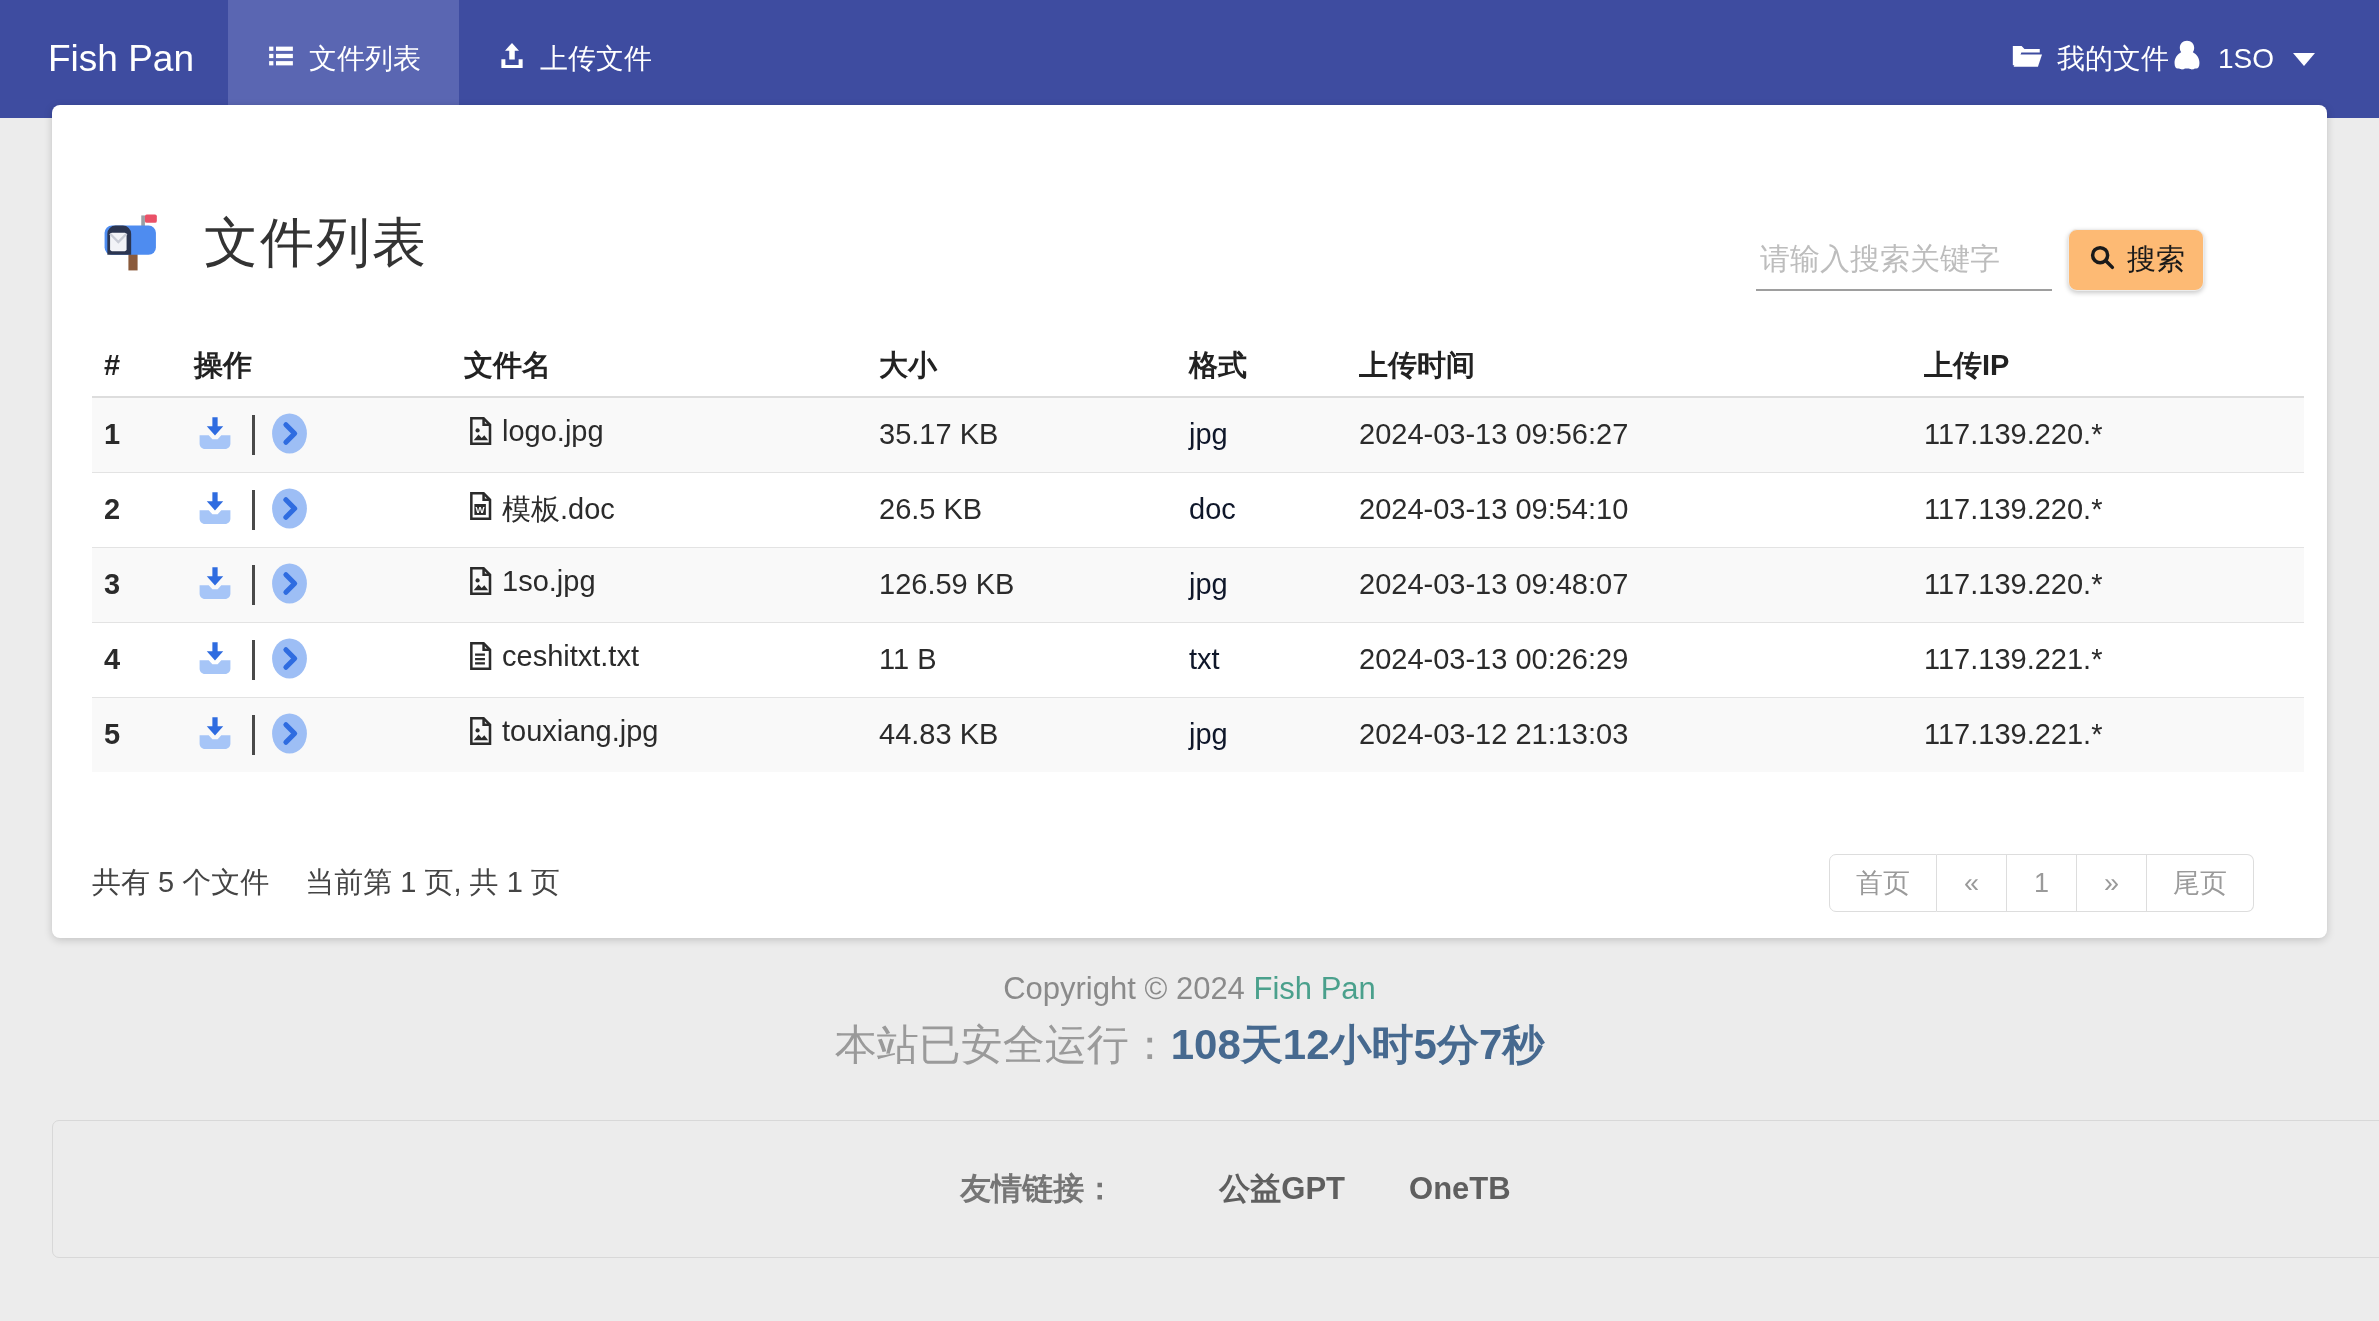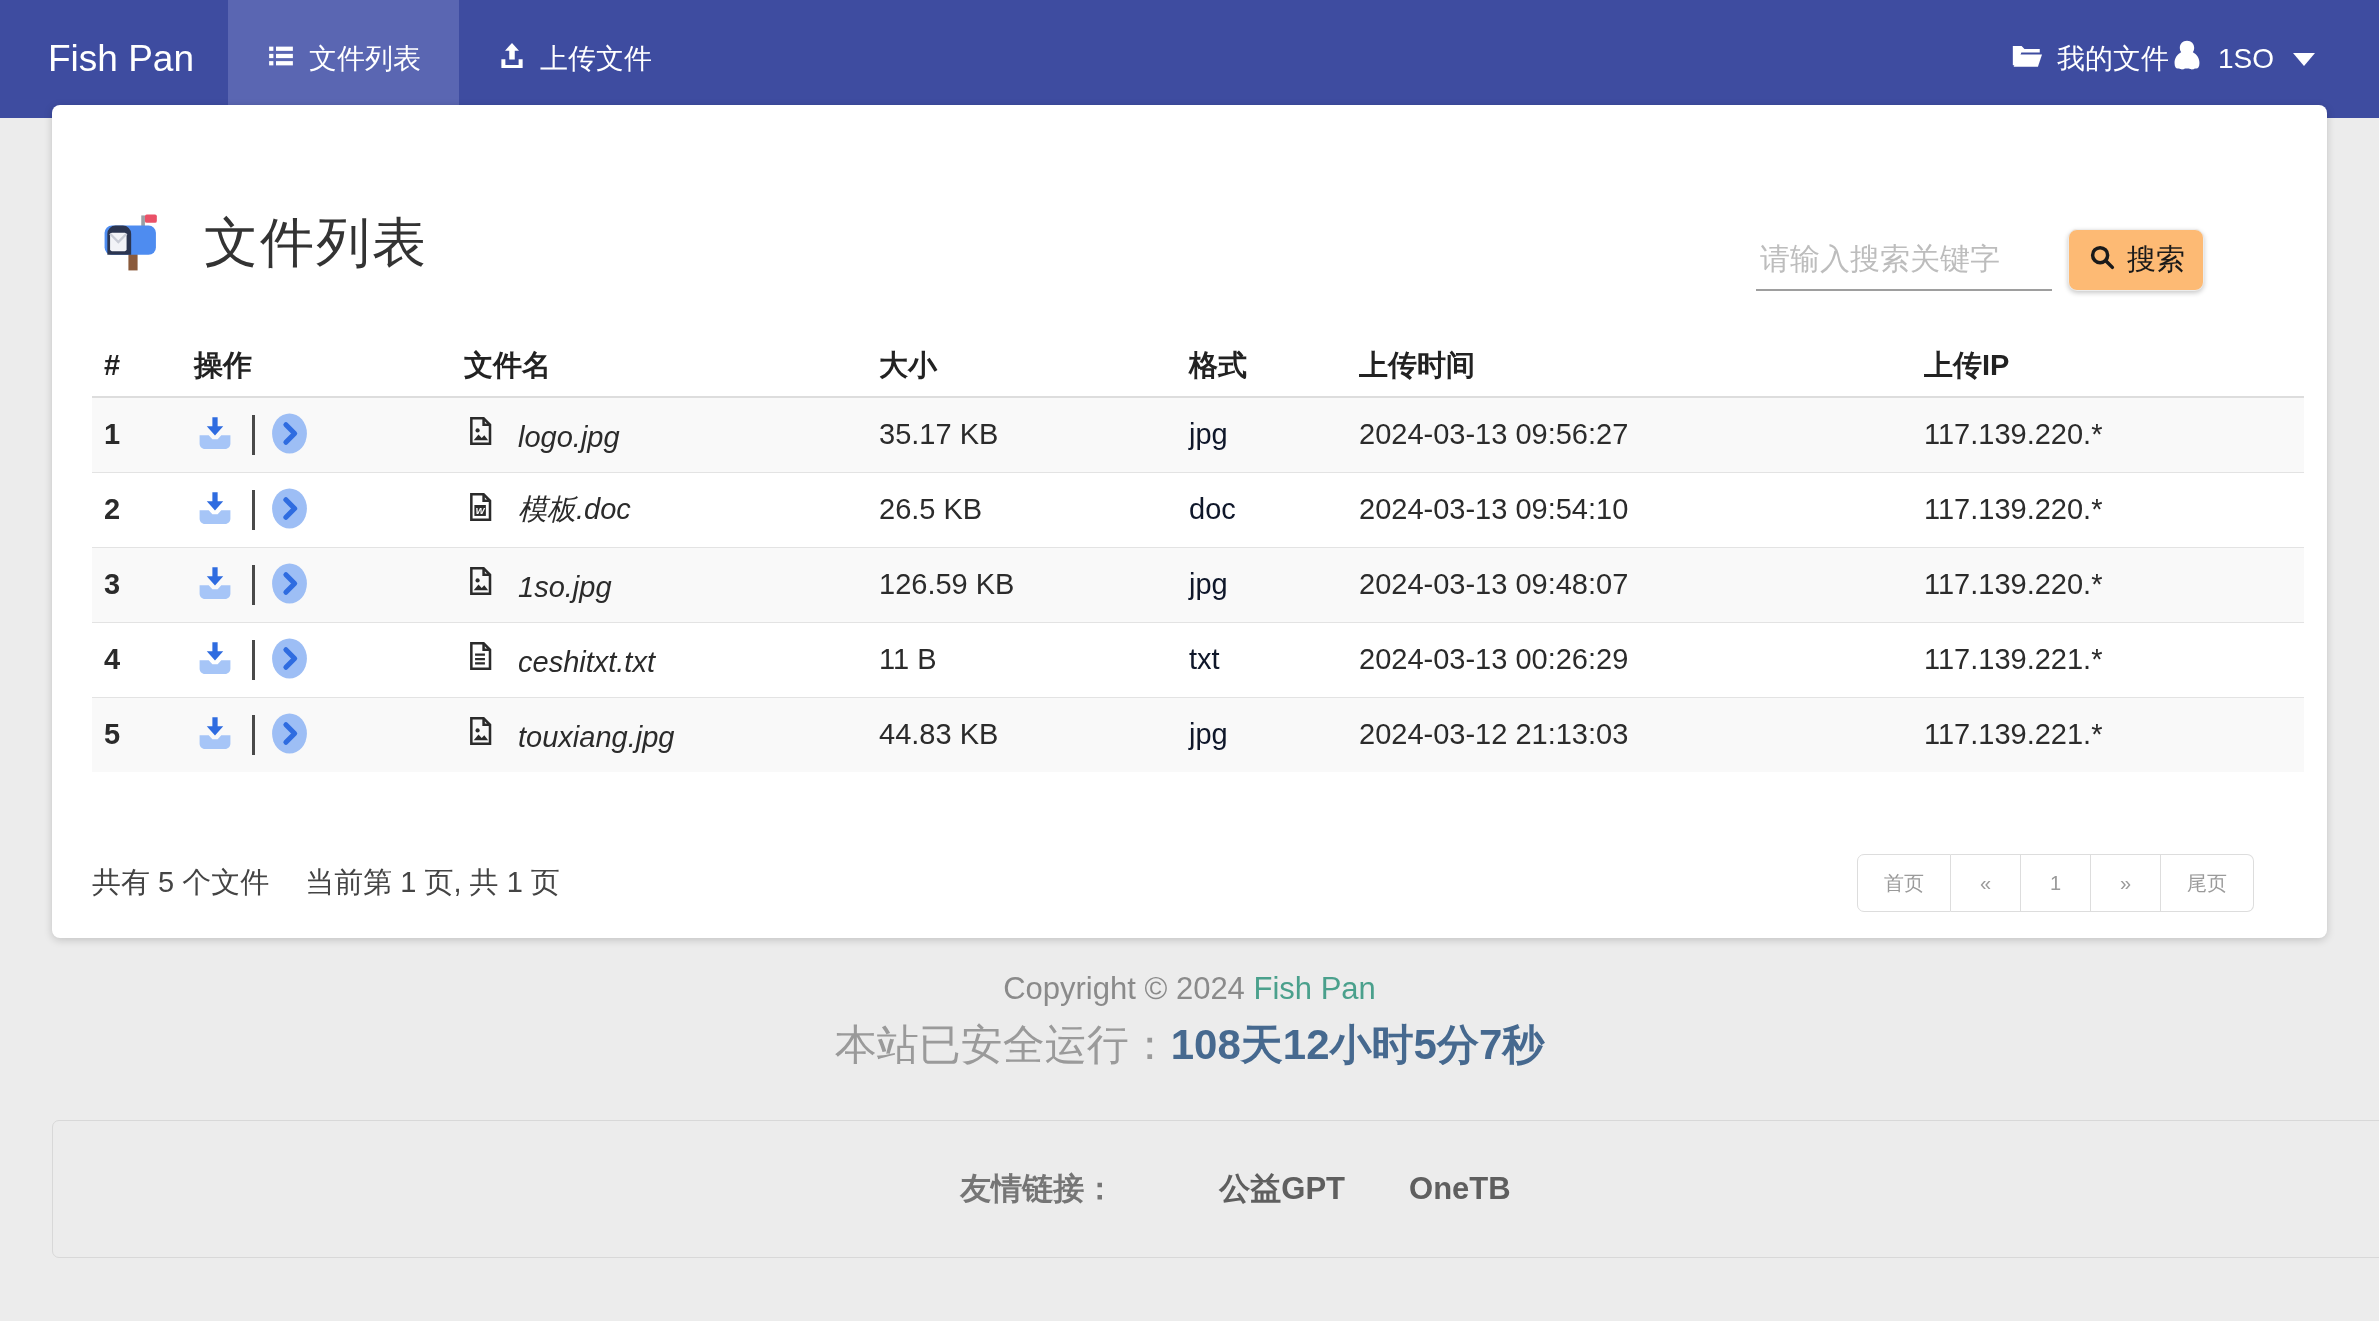--- a/index.html
+++ b/index.html
@@ -66,33 +66,33 @@
   td {
     font-size:29px; color:#2b2b2b; height:75px; padding:0 12px;
     vertical-align:middle; overflow:hidden; white-space:nowrap;
   }
   tbody tr:nth-child(odd) { background:#f9f9f9; }
   tbody tr + tr td { border-top:1px solid #e3e3e3; }
   td.cell-no { font-weight:700; }
   .actions { display:flex; align-items:center; gap:16px; }
   .icon-btn { background:none; border:none; cursor:pointer; padding:0; display:flex; align-items:center; }
   .action-divider { width:3px; height:40px; background:#4a4a4a; }
-  .file-cell { display:flex; align-items:flex-end; gap:22px;font-style:italic; }
+  .file-cell { display:flex; align-items:flex-start; gap:6px; }
   .fmt-link { color:#0f172a; text-decoration:none; cursor:pointer; }
   
   .card-footer {
     margin-top:82px; display:flex; align-items:center; justify-content:space-between;
     padding-right:33px;
   }
   .summary { font-size:29px; color:#444; display:flex; gap:36px; }
   .pagination { display:flex; }
   .page-btn {
     min-width:70px; padding:0 26px; height:58px; background:#fff;
     border:1px solid #ddd; border-left:none; display:flex; align-items:center;
-    justify-content:center; font-size:20px; color:#9a9a9a; cursor:pointer;
+    justify-content:center; font-size:27px; color:#9a9a9a; cursor:pointer;
     text-decoration:none;
   }
   .page-btn:first-child { border-left:1px solid #ddd; border-radius:7px 0 0 7px; }
   .page-btn:last-child { border-radius:0 7px 7px 0; }
   
   .site-footer { position:absolute; left:0; top:962px; width:100%; text-align:center;margin-top:9px; }
   .copyright { font-size:31px; color:#8a8a8a; }
   .copyright a { color:#4aa08c; text-decoration:none; cursor:pointer; }
   .uptime { margin-top:10px; font-size:42px; color:#9a9a9a; }
   .uptime .val { color:#46698f; font-weight:700; }

